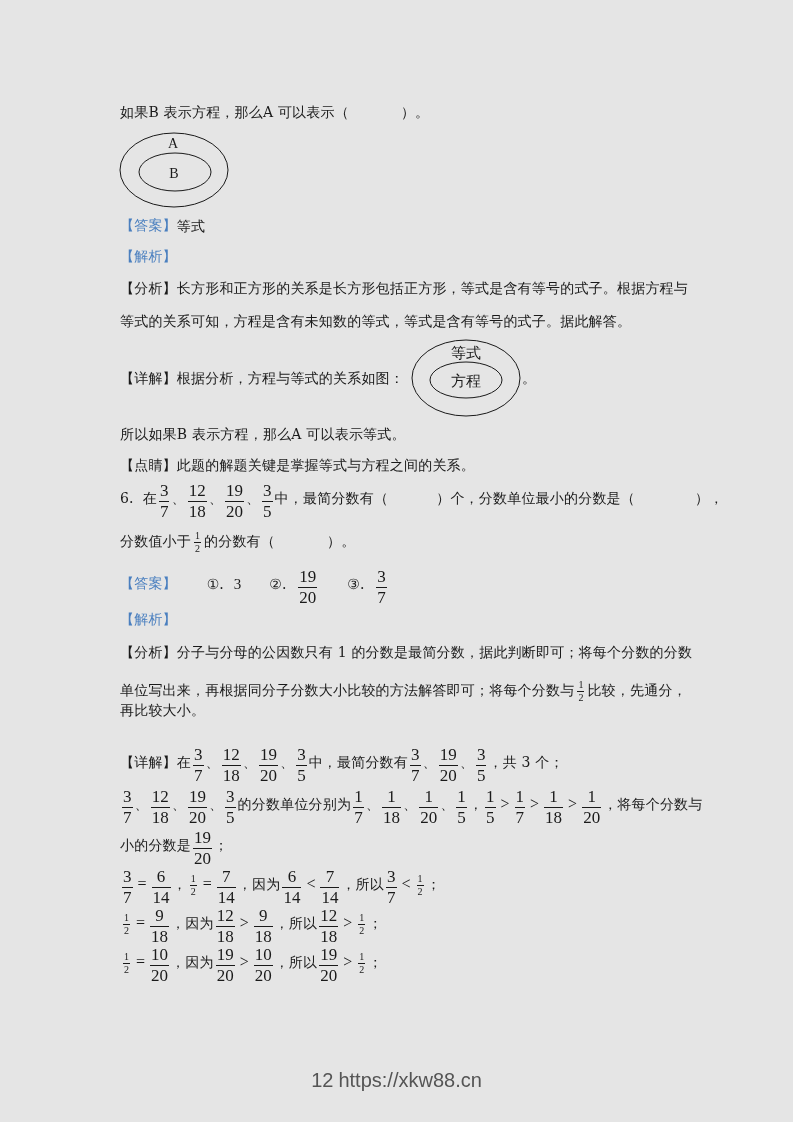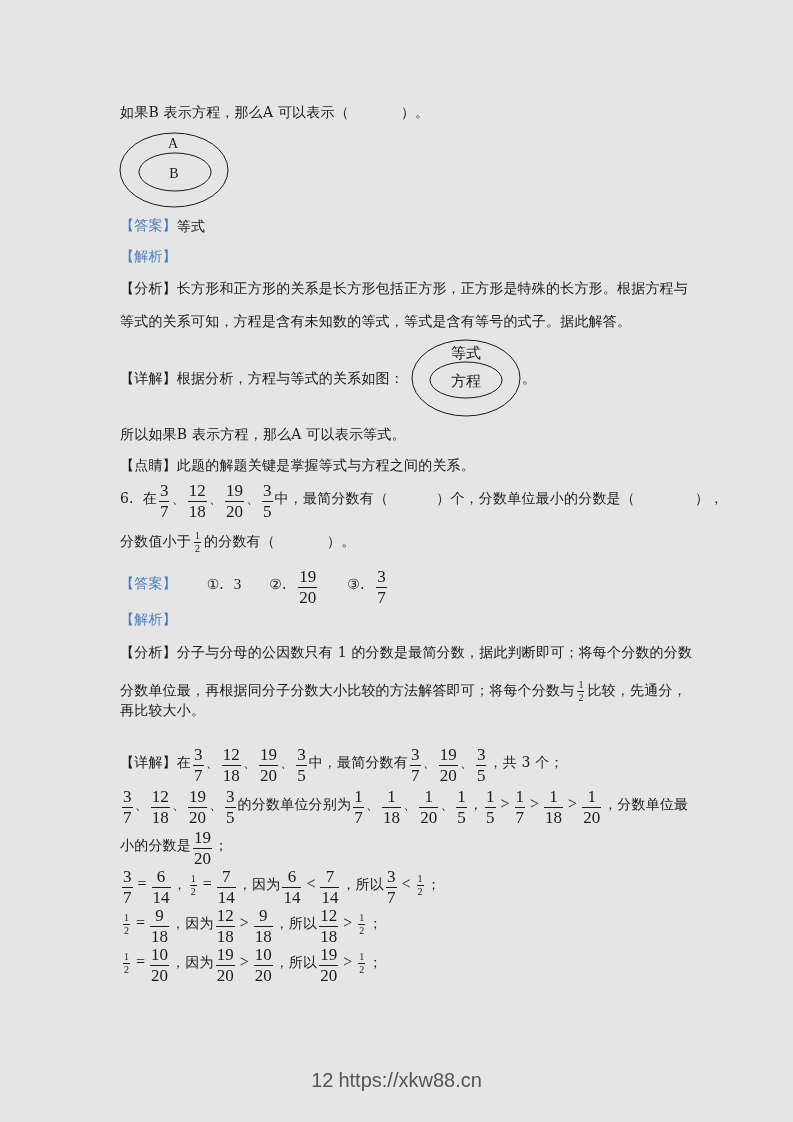--- a/index.html
+++ b/index.html
@@ -62,21 +62,21 @@
     <span class="lbl blue">【答案】</span>
     <span class="t">等式</span>
   </div>
 
   <div class="line" style="top:237px">
     <span class="lbl blue">【解析】</span>
   </div>
 
   <div class="line" style="top:268px">
     <span class="lbl">【分析】</span>
-    <span class="t">长方形和正方形的关系是长方形包括正方形，正方形是特殊的长方形。根据方程与</span>
+    <span class="t">长方形和正方形的关系是长方形包括正方形，等式是含有等号的式子。根据方程与</span>
   </div>
   <div class="line" style="top:301px">
     <span class="t">等式的关系可知，方程是含有未知数的等式，等式是含有等号的式子。据此解答。</span>
   </div>
 
   <div class="line" style="top:338px;height:80px">
     <span class="lbl">【详解】</span>
     <span class="t">根据分析，方程与等式的关系如图：</span>
     <svg style="margin-left:6px" width="112" height="80" viewBox="0 0 112 80">
       <ellipse cx="56" cy="40" rx="54" ry="38" fill="none" stroke="#1a1a1a" stroke-width="1"></ellipse>
@@ -160,21 +160,21 @@
 
   <div class="line" style="top:600px">
     <span class="lbl blue">【解析】</span>
   </div>
 
   <div class="line" style="top:632px">
     <span class="lbl">【分析】</span>
     <span class="t">分子与分母的公因数只有 1 的分数是最简分数，据此判断即可；将每个分数的分数</span>
   </div>
   <div class="line" style="top:670px">
-    <span class="t">分数单位最，再根据同分子分数大小比较的方法解答即可；将每个分数与</span>
+    <span class="t">单位写出来，再根据同分子分数大小比较的方法解答即可；将每个分数与</span>
     <span class="frac sm">
         <span class="num">1</span>
         <span class="den">2</span>
       </span>
     <span class="t">比较，先通分，</span>
   </div>
   <div class="line" style="top:690px">
     <span class="t">再比较大小。</span>
   </div>
 
@@ -271,21 +271,21 @@
     <span class="rel">&gt;</span>
     <span class="frac">
         <span class="num">1</span>
         <span class="den">18</span>
       </span>
     <span class="rel">&gt;</span>
     <span class="frac">
         <span class="num">1</span>
         <span class="den">20</span>
       </span>
-    <span class="t">，分数单位最</span>
+    <span class="t">，将每个分数与</span>
   </div>
 
   <div class="line" style="top:825px">
     <span class="t">小的分数是</span>
     <span class="frac">
         <span class="num">19</span>
         <span class="den">20</span>
       </span>
     <span class="t">；</span>
   </div>

